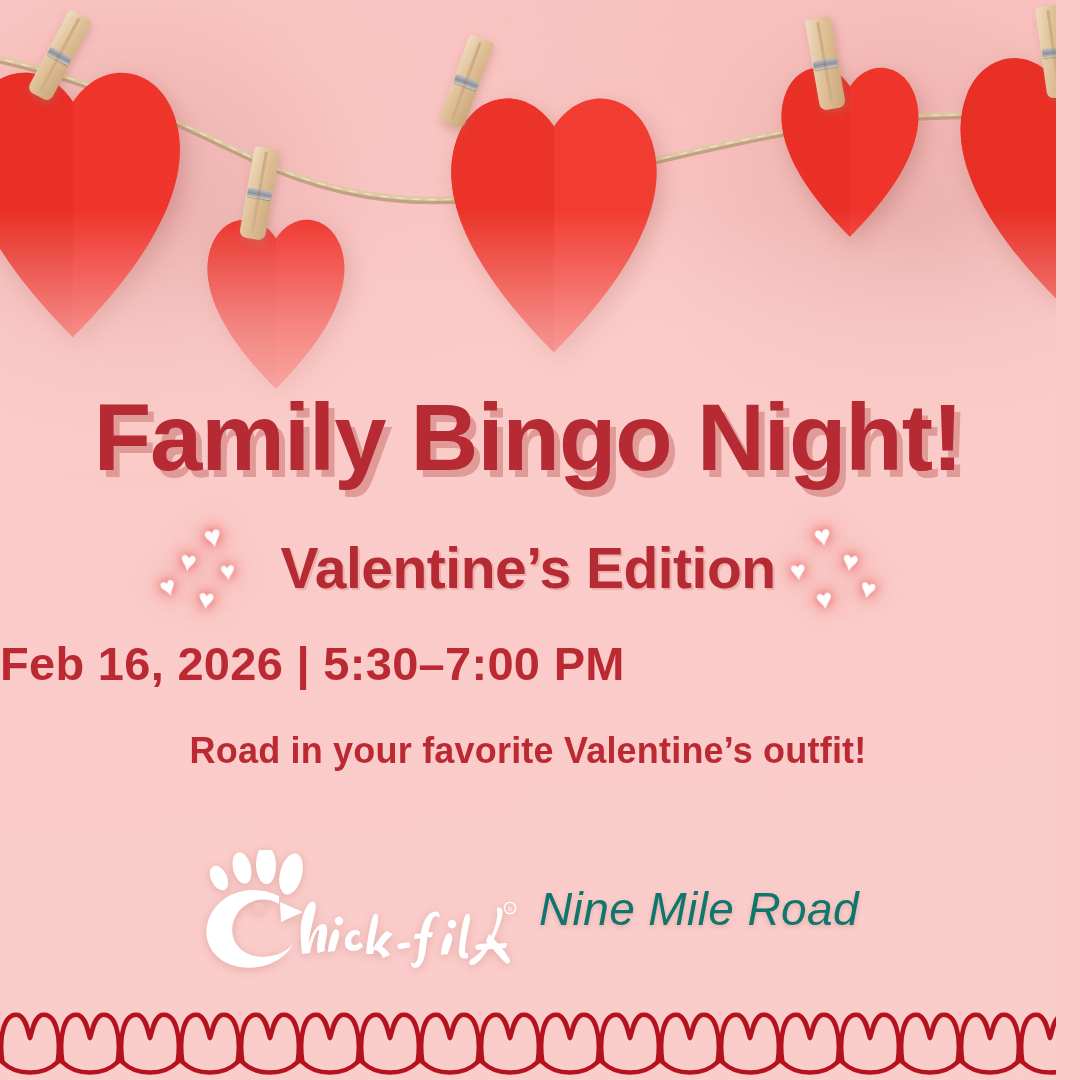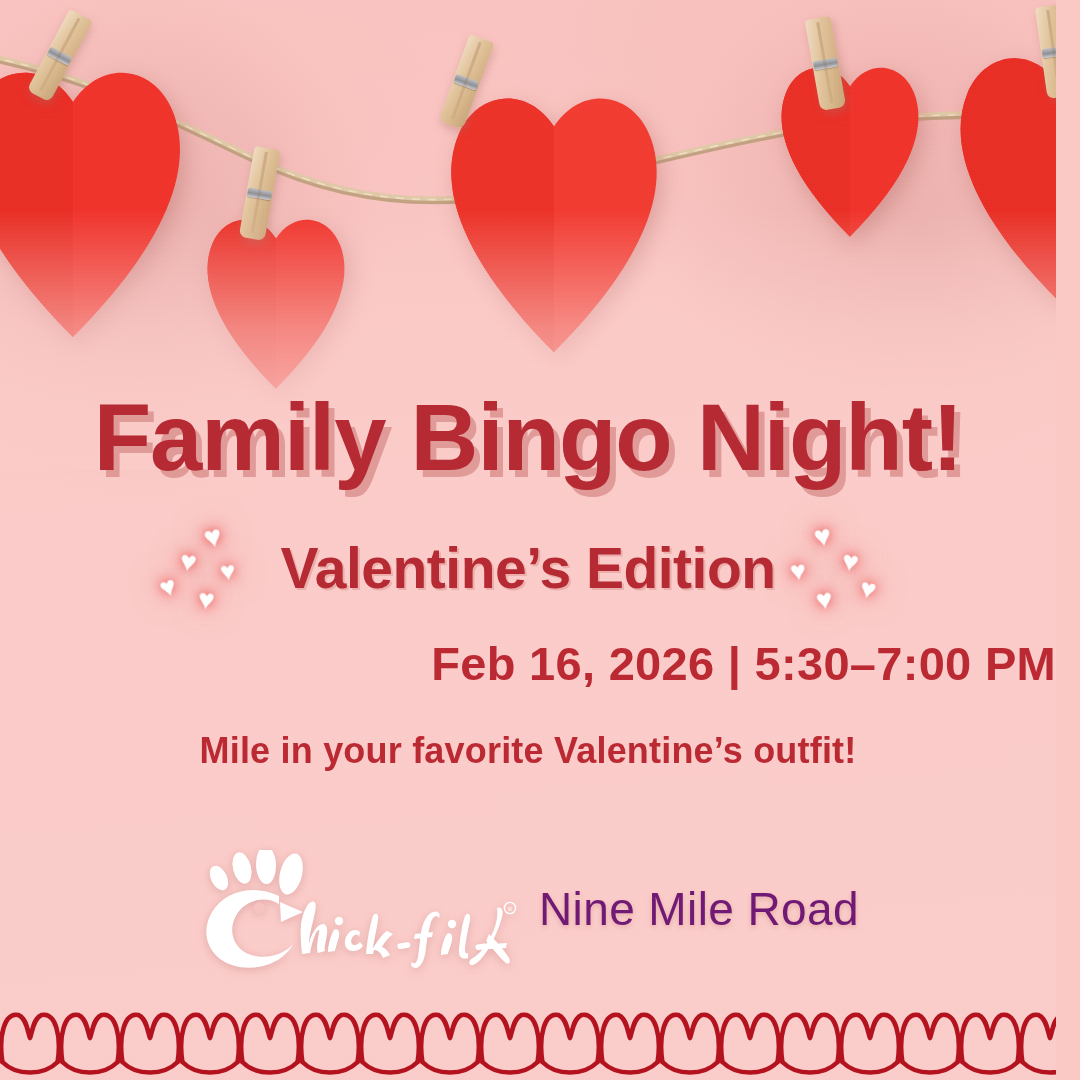--- a/index.html
+++ b/index.html
@@ -135,21 +135,21 @@
     line-height: 1;
     filter:
       drop-shadow(0 0 6px rgba(231,60,60,.95))
       drop-shadow(0 0 14px rgba(231,60,60,.55));
   }
 
   .datetime {
     position: absolute;
     left: 0; right: 0;
     top: 636px;
-    text-align: right;
+    text-align: left;
     font-size: 47px;
     font-weight: bold;
     color: #bb2a33;
     letter-spacing: 0.3px;
     white-space: nowrap;
   }
 
   .dresscode {
     position: absolute;
     left: 0; right: 0;
@@ -169,25 +169,26 @@
     top: 842px;
     height: 140px;
     display: flex;
     align-items: center;
     justify-content: center;
     gap: 22px;
   }
   .cfa-logo { flex: 0 0 auto; filter: drop-shadow(0 2px 5px rgba(190,120,118,.40)); }
   .store-name {
     font-size: 46px;
-    color: #701a75;
+    color: #0f766e;
     letter-spacing: 0.4px;
     white-space: nowrap;
     text-shadow: 0 2px 5px rgba(190,120,118,.40);
     padding-bottom: 6px;
+    font-style: italic;
   }
 
   
   .heart-border {
     position: absolute;
     left: 0; bottom: 0;
     width: 1080px;
     height: 90px;
   }
 </style>
@@ -263,21 +264,21 @@
       <span class="hc-heart" style="left:58px; top:30px; font-size:28px; transform:rotate(10deg);">♥</span>
       <span class="hc-heart" style="left:6px;  top:40px; font-size:27px; transform:rotate(-6deg);">♥</span>
       <span class="hc-heart" style="left:76px; top:58px; font-size:27px; transform:rotate(12deg);">♥</span>
       <span class="hc-heart" style="left:32px; top:68px; font-size:28px; transform:rotate(-8deg);">♥</span>
     </div>
 
   </div>
 
   <div class="datetime">Feb 16, 2026 | 5:30–7:00 PM</div>
 
-  <div class="dresscode">Mile in your favorite Valentine’s outfit!</div>
+  <div class="dresscode">Road in your favorite Valentine’s outfit!</div>
 
   <div class="logo-row">
 
     <svg class="cfa-logo" width="320" height="125" viewBox="0 0 320 125" aria-label="Chick-fil-A">
       <g fill="#ffffff">
 
         <ellipse cx="22" cy="28" rx="8" ry="13" transform="rotate(-26 22 28)"></ellipse>
         <ellipse cx="45" cy="18" rx="9" ry="16" transform="rotate(-14 45 18)"></ellipse>
         <ellipse cx="69" cy="15" rx="10" ry="19" transform="rotate(-2 69 15)"></ellipse>
         <ellipse cx="94" cy="24" rx="11" ry="21" transform="rotate(14 94 24)"></ellipse>

